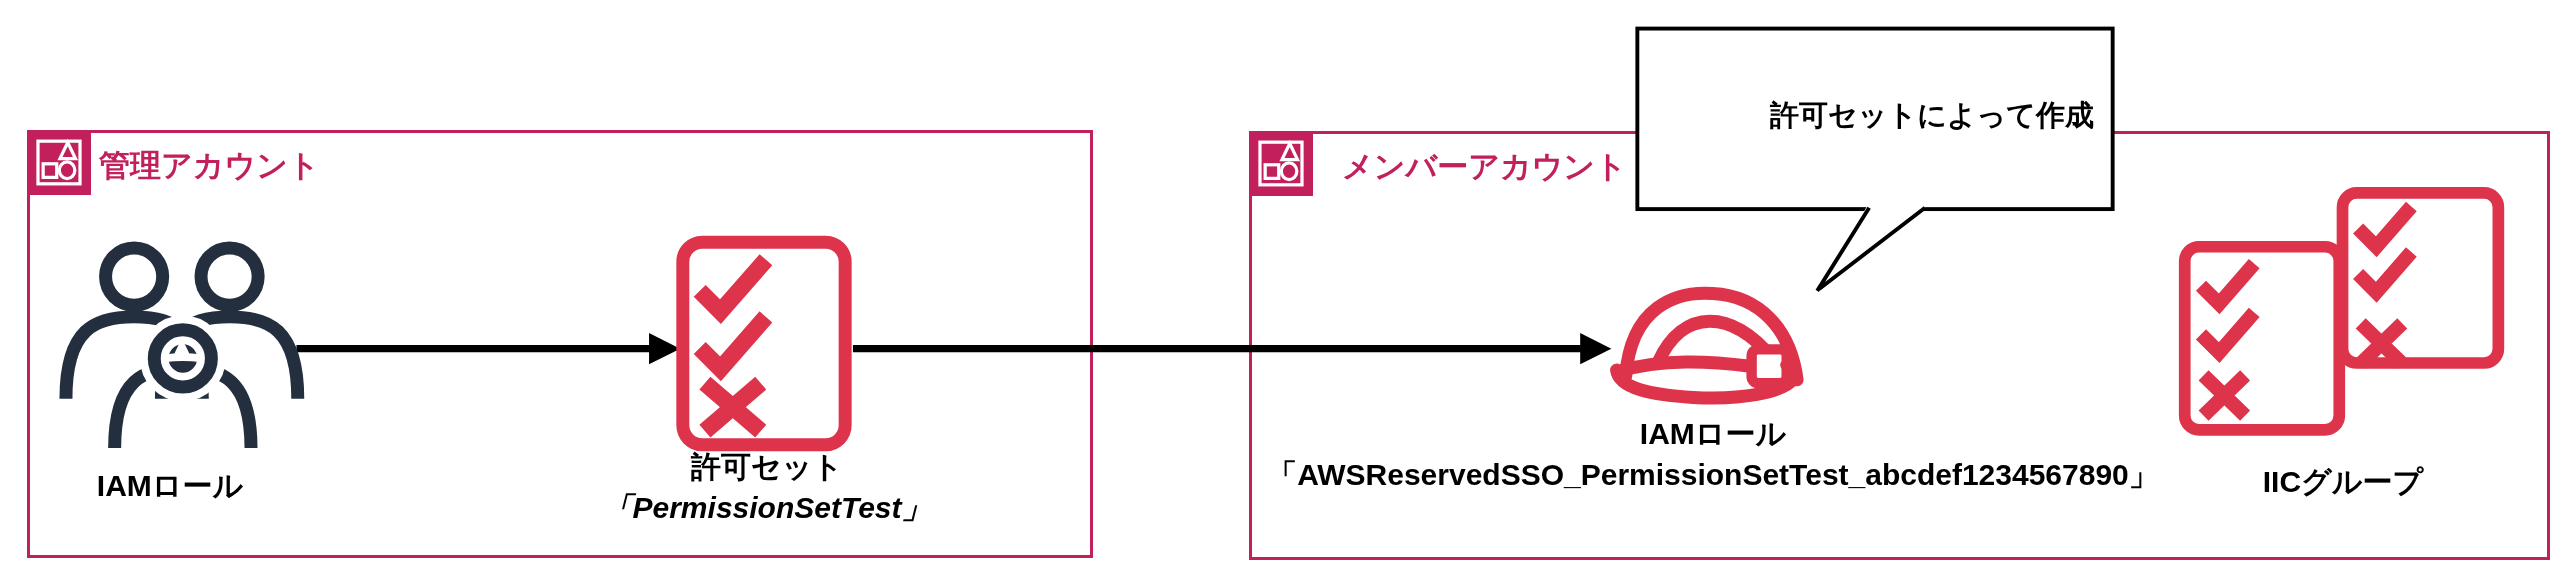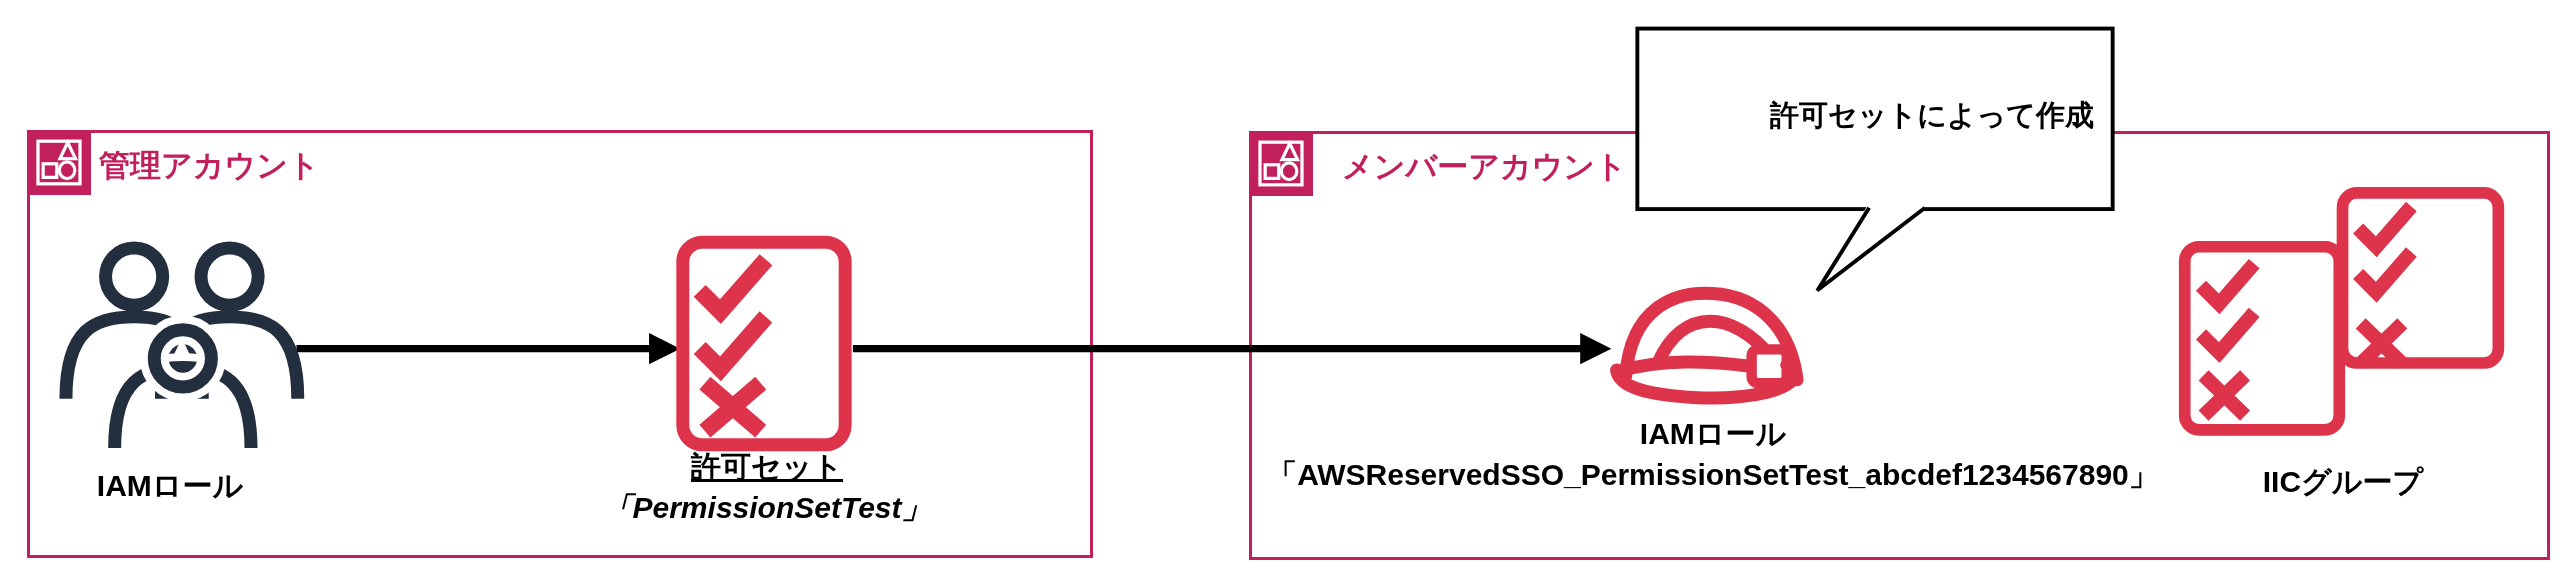--- a/index.html
+++ b/index.html
@@ -47,21 +47,21 @@
     position: absolute;
     color: #000000;
     font-size: 30px;
     font-weight: bold;
     white-space: nowrap;
     line-height: 1;
     transform: translateX(-50%);
     z-index: 10;
   }
   .lbl-group        { left: 170px;  top: 471px; }
-  .lbl-ps-1         { left: 767px; top: 452px; text-decoration: underline; }
+  .lbl-ps-1         { left: 767px; top: 452px; }
   .lbl-ps-2         { left: 767px; top: 493px; font-style: italic; }
   .lbl-role-1       { left: 1713px; top: 419px; }
   .lbl-role-2       { left: 1713px; top: 460px; }
   .lbl-policy       { left: 2343px; top: 467px; }
   .bubble-text {
     position: absolute;
     left: 1932px; top: 101px;
     transform: translateX(-50%);
     color: #000000;
     font-size: 29px;

